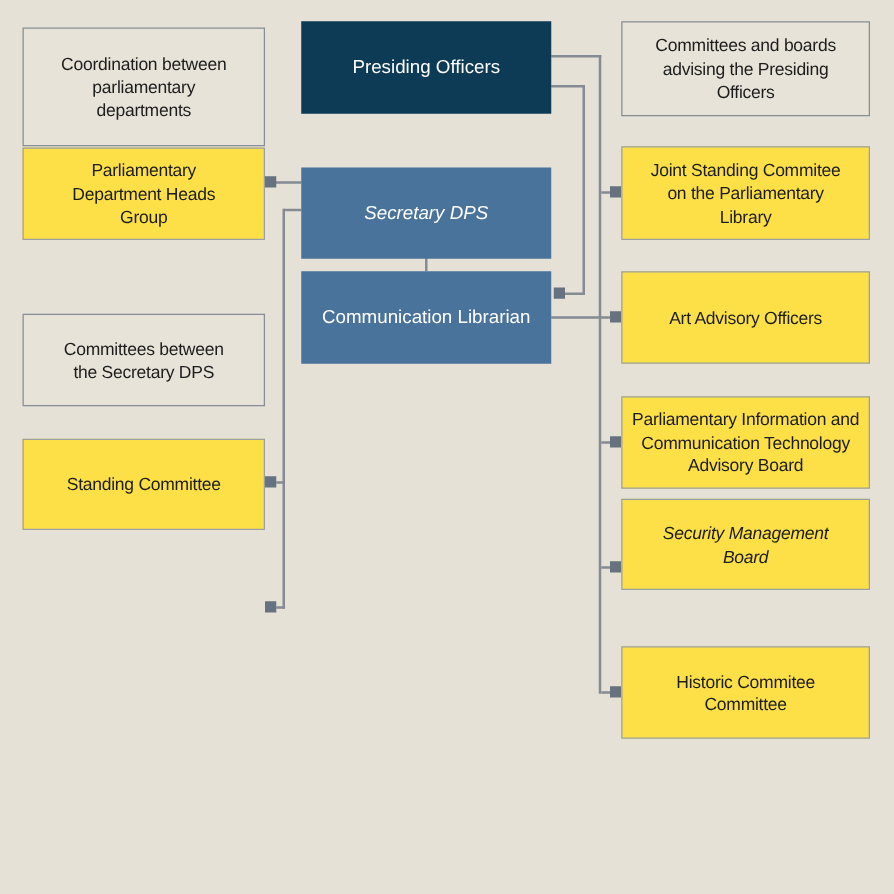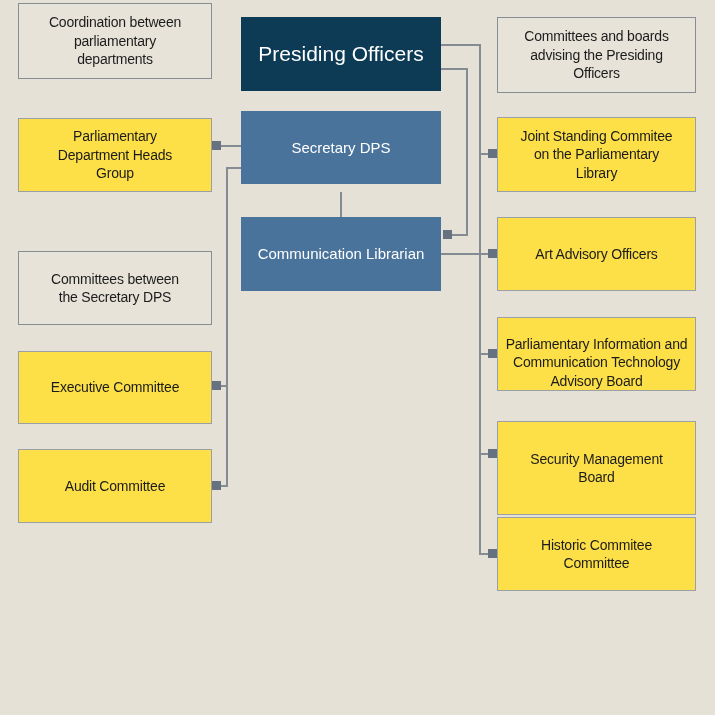--- a/index.html
+++ b/index.html
@@ -34,21 +34,21 @@
     background: #e7e3d9;
     border: 1px solid #878d94;
   }
   .white {
     background: #fde047;
     border: 1px solid #9aa0a6;
   }
   .navy {
     background: #0d3a55;
     color: #ffffff;
-    font-size: 21px;
+    font-size: 15px;
     letter-spacing: 0;
   }
   .blue {
     background: #4a739c;
     color: #ffffff;
     font-size: 15px;
     letter-spacing: 0;
   }
   
   .colL { left: 18px;  width: 194px; }
@@ -103,58 +103,55 @@
   <i class="anchor" style="left:212px; top:141px;"></i>
   <i class="anchor" style="left:212px; top:381px;"></i>
   <i class="anchor" style="left:212px; top:481px;"></i>
   <i class="anchor" style="left:443px; top:230px;"></i>
   <i class="anchor" style="left:488px; top:149px;"></i>
   <i class="anchor" style="left:488px; top:249px;"></i>
   <i class="anchor" style="left:488px; top:349px;"></i>
   <i class="anchor" style="left:488px; top:449px;"></i>
   <i class="anchor" style="left:488px; top:549px;"></i>
 
-  <div class="node panel colL padL" style="top:3px; height:76px;text-align:center;">
+  <div class="node panel colL padL" style="top:22px; height:95px;text-align:center;">
     <span>Coordination between parliamentary departments</span>
   </div>
   <div class="node white colL padL" style="top:118px; height:74px;">
     <span>Parliamentary Department Heads Group</span>
   </div>
   <div class="node panel colL padL" style="top:251px; height:74px;">
     <span>Committees between the Secretary DPS</span>
   </div>
   <div class="node white colL padL" style="top:351px; height:73px;">
-    <span>Executive Committee</span>
-  </div>
-  <div class="node white colL padL" style="top:449px; height:74px;">
-    <span>Audit Committee</span>
+    <span>Standing Committee</span>
   </div>
 
   <div class="node navy colC" style="top:17px; height:74px;">
     <span>Presiding Officers</span>
   </div>
-  <div class="node blue colC" style="top:111px; height:73px;">
+  <div class="node blue colC" style="top:134px; height:73px;font-style:italic;">
     <span>Secretary DPS</span>
   </div>
   <div class="node blue colC" style="top:217px; height:74px;">
     <span>Communication Librarian</span>
   </div>
 
   <div class="node panel colR padR" style="top:17px; height:76px;">
     <span>Committees and boards advising the Presiding Officers</span>
   </div>
   <div class="node white colR padRn" style="top:117px; height:75px;">
     <span>Joint Standing Commitee on the Parliamentary Library</span>
   </div>
   <div class="node white colR padR" style="top:217px; height:74px;">
     <span>Art Advisory Officers</span>
   </div>
-  <div class="node white colR padW" style="top:317px; height:74px;align-items:flex-end;">
+  <div class="node white colR padW" style="top:317px; height:74px;">
     <span>Parliamentary Information and Communication Technology Advisory Board</span>
   </div>
-  <div class="node white colR padR" style="top:421px; height:94px;">
+  <div class="node white colR padR" style="top:399px; height:73px;font-style:italic;">
     <span>Security Management Board</span>
   </div>
   <div class="node white colR padR" style="top:517px; height:74px;">
     <span>Historic Commitee Committee</span>
   </div>
 
 </div>
 
 </body></html>

